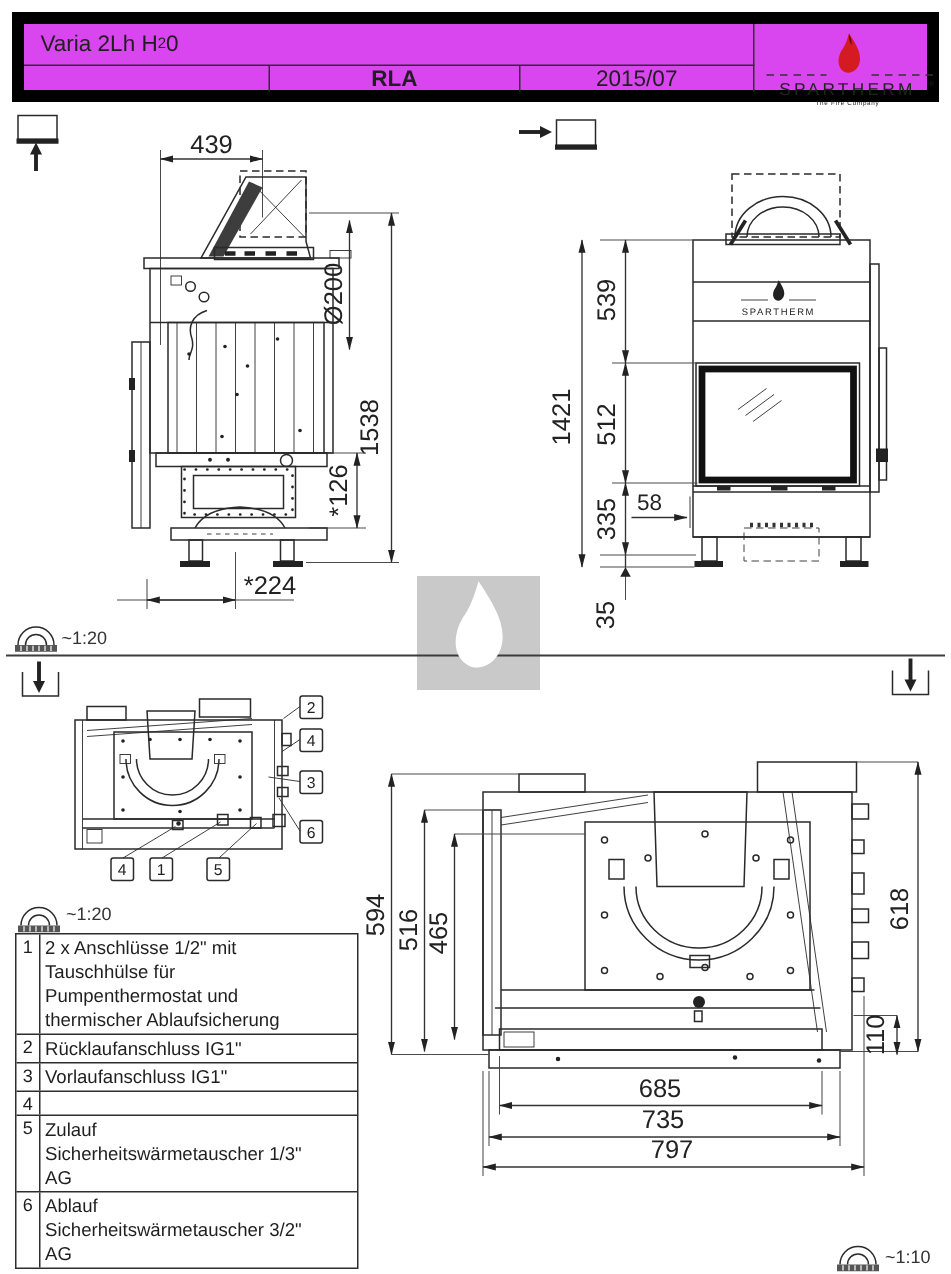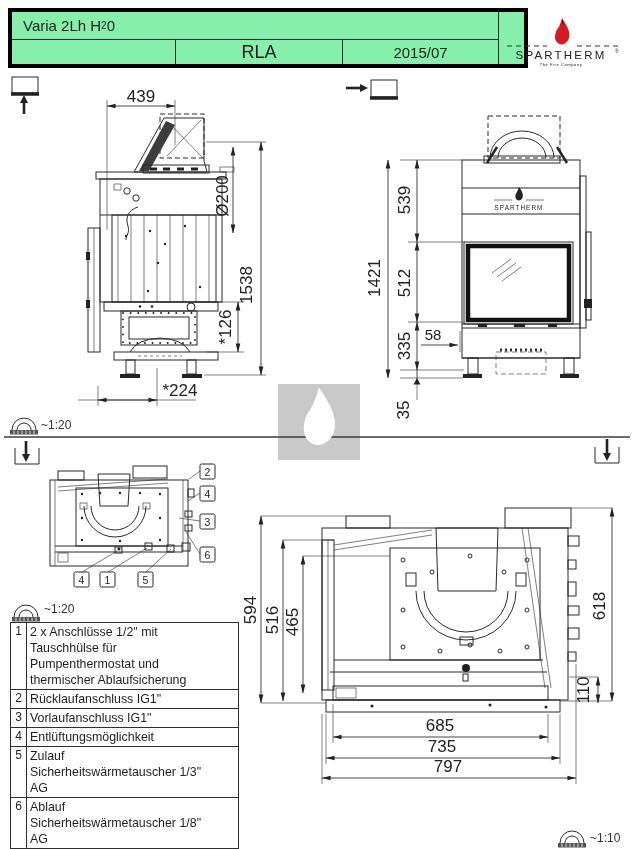--- a/index.html
+++ b/index.html
@@ -12,26 +12,26 @@
   .s2{stroke:#2a2a2a;stroke-width:.6;fill:none}
   .sx{stroke:#4a4a4a;stroke-width:.7;fill:none}
   .sd{stroke:#333;stroke-width:.9;fill:none}
   .dash{stroke-dasharray:5 3}
   .dot{fill:#222;stroke:none}
   .dim{font-size:17px;text-anchor:middle}
   .dim-s{font-size:15px;text-anchor:middle}
   .co{font-size:10.5px;text-anchor:middle}
   .sc{font-size:12px;fill:#333}
   
-  .title-block{position:absolute;left:8px;top:8px;width:520px;height:60px;border:4px solid #000000;display:grid;grid-template-columns:164px 167px 156px 1fr;grid-template-rows:28px 1fr;z-index:2;background:#86efac;box-sizing:border-box;
+  .title-block{position:absolute;left:8px;top:8px;width:618px;height:60px;border:8px solid #000000;display:grid;grid-template-columns:164px 167px 156px 1fr;grid-template-rows:28px 1fr;z-index:2;background:#d946ef;box-sizing:border-box;
     grid-template-areas:"model model model logo" "empty code date logo";}
   .tb-model{grid-area:model;border-bottom:1.5px solid #2e2e2e;border-right:1.5px solid #2e2e2e;display:flex;align-items:center;padding-left:11px;font-size:15px;}
   .tb-model sub{font-size:10px;}
   .tb-empty{grid-area:empty;border-right:1.5px solid #2e2e2e;}
-  .tb-code{grid-area:code;border-right:1.5px solid #2e2e2e;display:flex;align-items:center;justify-content:center;font-size:18px;}
+  .tb-code{grid-area:code;border-right:1.5px solid #2e2e2e;display:flex;align-items:center;justify-content:center;font-size:15px;font-weight:bold;}
   .tb-date{grid-area:date;border-right:1.5px solid #2e2e2e;display:flex;align-items:center;justify-content:center;font-size:15px;}
   .tb-logo{grid-area:logo;position:relative;}
   
   .legend{position:absolute;left:10px;top:622px;width:229px;border:1.4px solid #2e2e2e;z-index:2;background:#fff;box-sizing:border-box;}
   .lg-row{display:flex;border-top:1.2px solid #2e2e2e;}
   .lg-row:first-child{border-top:none;}
   .lg-num{width:15px;border-right:1.2px solid #2e2e2e;font-size:12px;text-align:center;padding-top:1px;flex:none;}
   .lg-text{flex:1;padding:1px 3px;font-size:12.4px;line-height:16px;white-space:pre-line;}
 </style>
 </head>
@@ -468,29 +468,28 @@
   <div class="lg-row">
     <div class="lg-num">2</div>
     <div class="lg-text">Rücklaufanschluss IG1"</div>
   </div>
   <div class="lg-row">
     <div class="lg-num">3</div>
     <div class="lg-text">Vorlaufanschluss IG1"</div>
   </div>
   <div class="lg-row">
     <div class="lg-num">4</div>
-    <div class="lg-text">Entlüftungsmöglichkeit</div>
   </div>
   <div class="lg-row">
     <div class="lg-num">5</div>
     <div class="lg-text">Zulauf
 Sicherheitswärmetauscher 1/3"
 AG</div>
   </div>
   <div class="lg-row">
     <div class="lg-num">6</div>
     <div class="lg-text">Ablauf
-Sicherheitswärmetauscher 1/8"
+Sicherheitswärmetauscher 3/2"
 AG</div>
   </div>
 </div>
 
 </div>
 
 </body></html>

